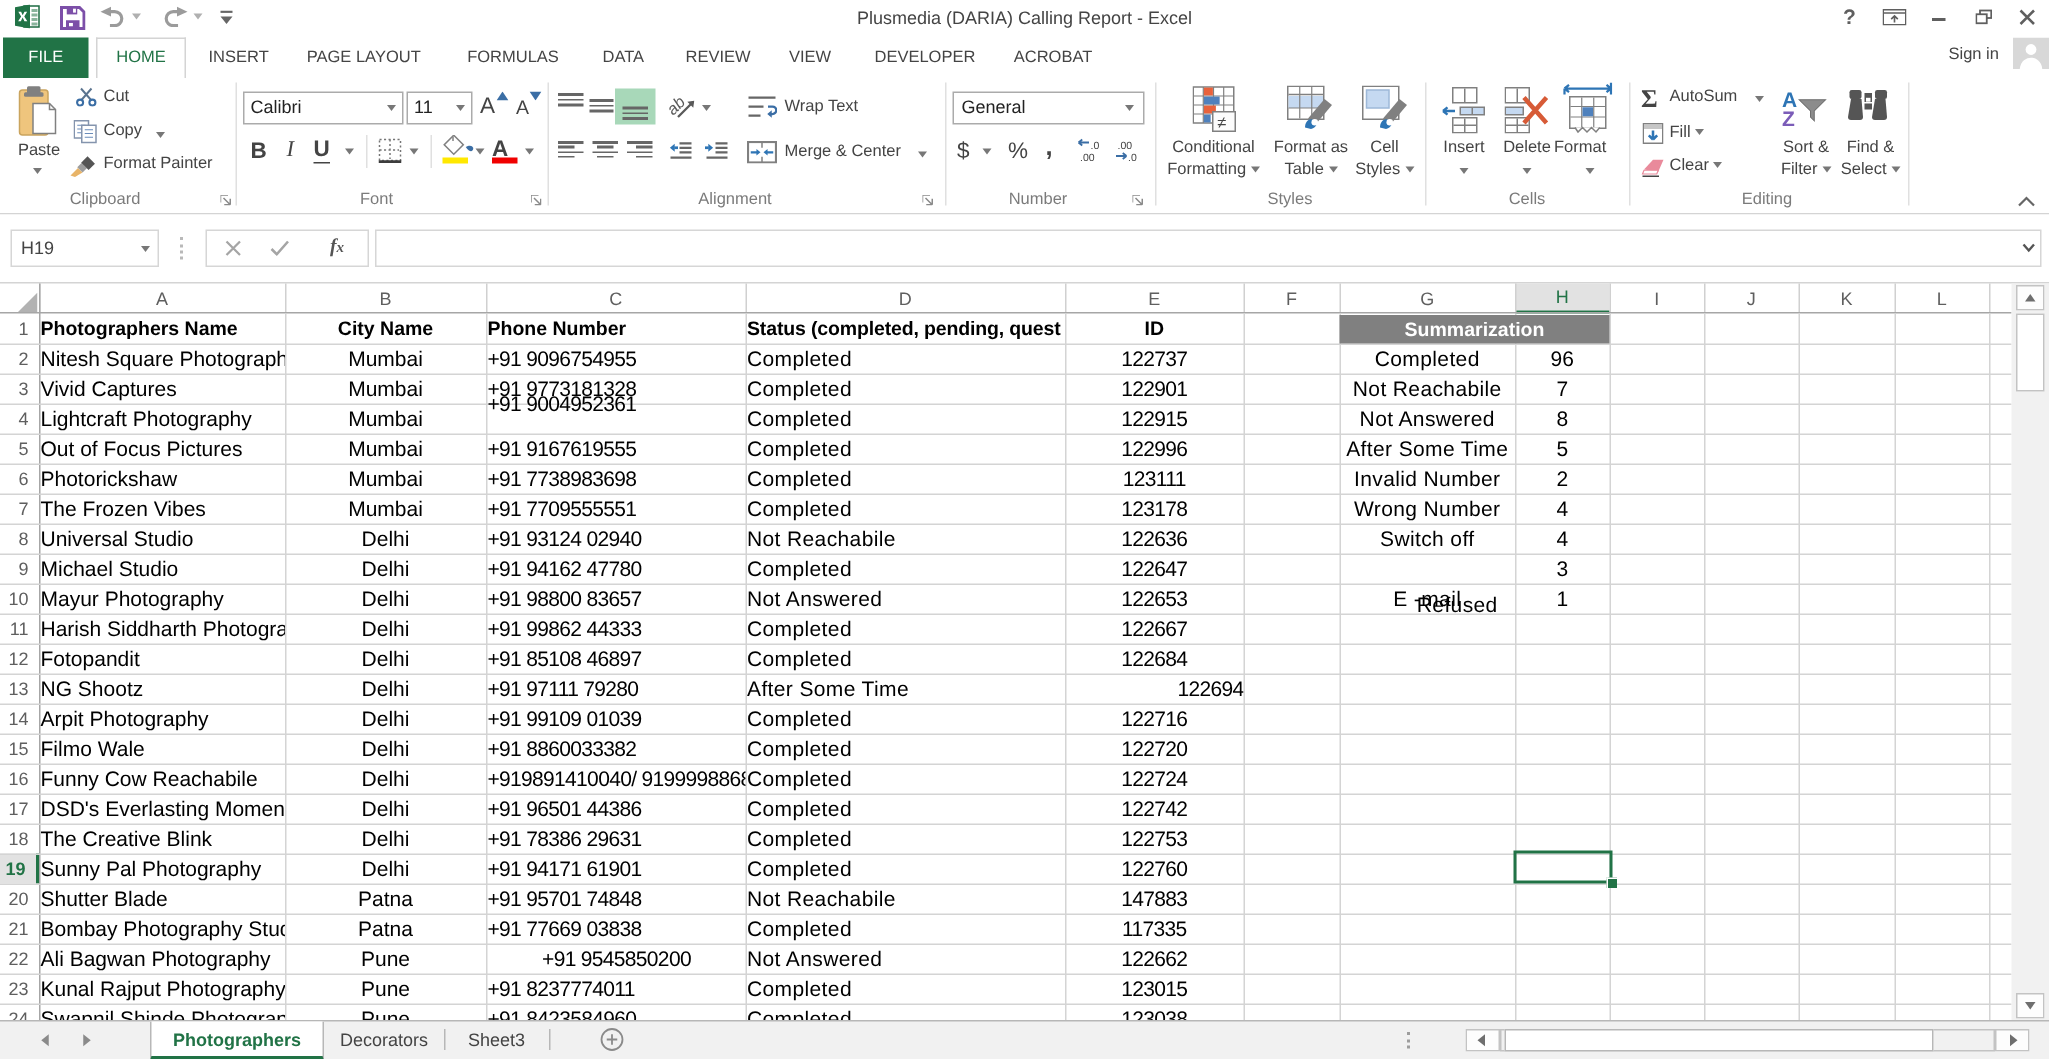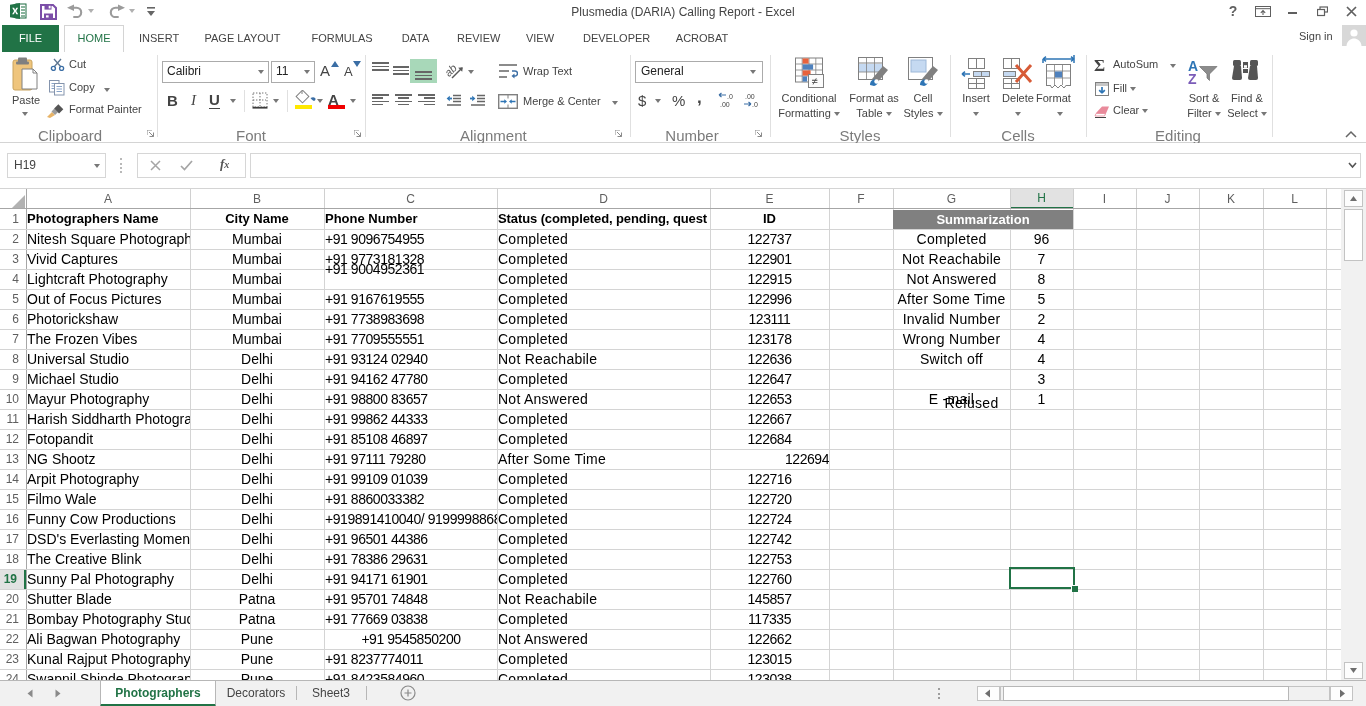--- a/index.html
+++ b/index.html
@@ -10,21 +10,21 @@
  padding-left:1px;white-space:nowrap;overflow:hidden}
 .cell.b{font-weight:bold}
 .cell.ce{text-align:center;padding-left:0}
 .hl{position:absolute;background:#d4d4d4;height:1px}
 .vl{position:absolute;background:#d4d4d4;width:1px}
 .colhdr{position:absolute;top:189px;height:20px;font-size:12px;color:#5f5f5f;
  text-align:center;line-height:20px}
 .rowhdr{position:absolute;left:0;width:26px;font-size:12px;color:#5f5f5f;
  text-align:right;padding-right:7px;line-height:20px;height:20px}
 .rtxt{font-size:11px;color:#444;white-space:nowrap}
-.glbl{position:absolute;font-size:15px;color:#7b7b7b;text-align:center}
+.glbl{position:absolute;font-size:11px;color:#7b7b7b;text-align:center}
 .gsep{position:absolute;top:55px;height:82px;width:1px;background:#e0e0e0}
 .tab{position:absolute;top:25px;height:27px;font-size:11px;color:#444;
  line-height:27px;text-align:center}
 .arrdn{display:inline-block;width:0;height:0;border-left:3px solid transparent;
  border-right:3px solid transparent;border-top:4px solid #777;vertical-align:middle}
 .combo{position:absolute;border:1px solid #ababab;background:#fff}
 .stab{position:absolute;top:681px;height:25px;font-size:12px;color:#444;
  line-height:24px;text-align:center}
 
 </style></head><body>
@@ -534,21 +534,21 @@
 <div class="cell" style="left:26px;top:469px;width:164px;height:20px;">Arpit Photography</div>
 <div class="cell ce" style="left:190px;top:469px;width:134px;height:20px;">Delhi</div>
 <div class="cell" style="left:324px;top:469px;width:173px;height:20px;letter-spacing:-0.45px;">+91 99109 01039</div>
 <div class="cell" style="left:497px;top:469px;width:213px;height:20px;letter-spacing:0.25px;">Completed</div>
 <div class="cell ce" style="left:710px;top:469px;width:119px;height:20px;letter-spacing:-0.45px;">122716</div>
 <div class="cell" style="left:26px;top:489px;width:164px;height:20px;">Filmo Wale</div>
 <div class="cell ce" style="left:190px;top:489px;width:134px;height:20px;">Delhi</div>
 <div class="cell" style="left:324px;top:489px;width:173px;height:20px;letter-spacing:-0.45px;">+91 8860033382</div>
 <div class="cell" style="left:497px;top:489px;width:213px;height:20px;letter-spacing:0.25px;">Completed</div>
 <div class="cell ce" style="left:710px;top:489px;width:119px;height:20px;letter-spacing:-0.45px;">122720</div>
-<div class="cell" style="left:26px;top:509px;width:164px;height:20px;">Funny Cow Productions</div>
+<div class="cell" style="left:26px;top:509px;width:164px;height:20px;">Funny Cow Reachabile</div>
 <div class="cell ce" style="left:190px;top:509px;width:134px;height:20px;">Delhi</div>
 <div class="cell" style="left:324px;top:509px;width:173px;height:20px;letter-spacing:-0.45px;">+919891410040/ 9199998868</div>
 <div class="cell" style="left:497px;top:509px;width:213px;height:20px;letter-spacing:0.25px;">Completed</div>
 <div class="cell ce" style="left:710px;top:509px;width:119px;height:20px;letter-spacing:-0.45px;">122724</div>
 <div class="cell" style="left:26px;top:529px;width:164px;height:20px;">DSD's Everlasting Moments</div>
 <div class="cell ce" style="left:190px;top:529px;width:134px;height:20px;">Delhi</div>
 <div class="cell" style="left:324px;top:529px;width:173px;height:20px;letter-spacing:-0.45px;">+91 96501 44386</div>
 <div class="cell" style="left:497px;top:529px;width:213px;height:20px;letter-spacing:0.25px;">Completed</div>
 <div class="cell ce" style="left:710px;top:529px;width:119px;height:20px;letter-spacing:-0.45px;">122742</div>
 <div class="cell" style="left:26px;top:549px;width:164px;height:20px;">The Creative Blink</div>
@@ -558,21 +558,21 @@
 <div class="cell ce" style="left:710px;top:549px;width:119px;height:20px;letter-spacing:-0.45px;">122753</div>
 <div class="cell" style="left:26px;top:569px;width:164px;height:20px;">Sunny Pal Photography</div>
 <div class="cell ce" style="left:190px;top:569px;width:134px;height:20px;">Delhi</div>
 <div class="cell" style="left:324px;top:569px;width:173px;height:20px;letter-spacing:-0.45px;">+91 94171 61901</div>
 <div class="cell" style="left:497px;top:569px;width:213px;height:20px;letter-spacing:0.25px;">Completed</div>
 <div class="cell ce" style="left:710px;top:569px;width:119px;height:20px;letter-spacing:-0.45px;">122760</div>
 <div class="cell" style="left:26px;top:589px;width:164px;height:20px;">Shutter Blade</div>
 <div class="cell ce" style="left:190px;top:589px;width:134px;height:20px;">Patna</div>
 <div class="cell" style="left:324px;top:589px;width:173px;height:20px;letter-spacing:-0.45px;">+91 95701 74848</div>
 <div class="cell" style="left:497px;top:589px;width:213px;height:20px;letter-spacing:0.25px;">Not Reachabile</div>
-<div class="cell ce" style="left:710px;top:589px;width:119px;height:20px;letter-spacing:-0.45px;">145857</div>
+<div class="cell ce" style="left:710px;top:589px;width:119px;height:20px;letter-spacing:-0.45px;">147883</div>
 <div class="cell" style="left:26px;top:609px;width:164px;height:20px;">Bombay Photography Studio</div>
 <div class="cell ce" style="left:190px;top:609px;width:134px;height:20px;">Patna</div>
 <div class="cell" style="left:324px;top:609px;width:173px;height:20px;letter-spacing:-0.45px;">+91 77669 03838</div>
 <div class="cell" style="left:497px;top:609px;width:213px;height:20px;letter-spacing:0.25px;">Completed</div>
 <div class="cell ce" style="left:710px;top:609px;width:119px;height:20px;letter-spacing:-0.45px;">117335</div>
 <div class="cell" style="left:26px;top:629px;width:164px;height:20px;">Ali Bagwan Photography</div>
 <div class="cell ce" style="left:190px;top:629px;width:134px;height:20px;">Pune</div>
 <div class="cell" style="left:324px;top:629px;width:173px;height:20px;letter-spacing:-0.45px;text-align:center;">+91 9545850200</div>
 <div class="cell" style="left:497px;top:629px;width:213px;height:20px;letter-spacing:0.25px;">Not Answered</div>
 <div class="cell ce" style="left:710px;top:629px;width:119px;height:20px;letter-spacing:-0.45px;">122662</div>

